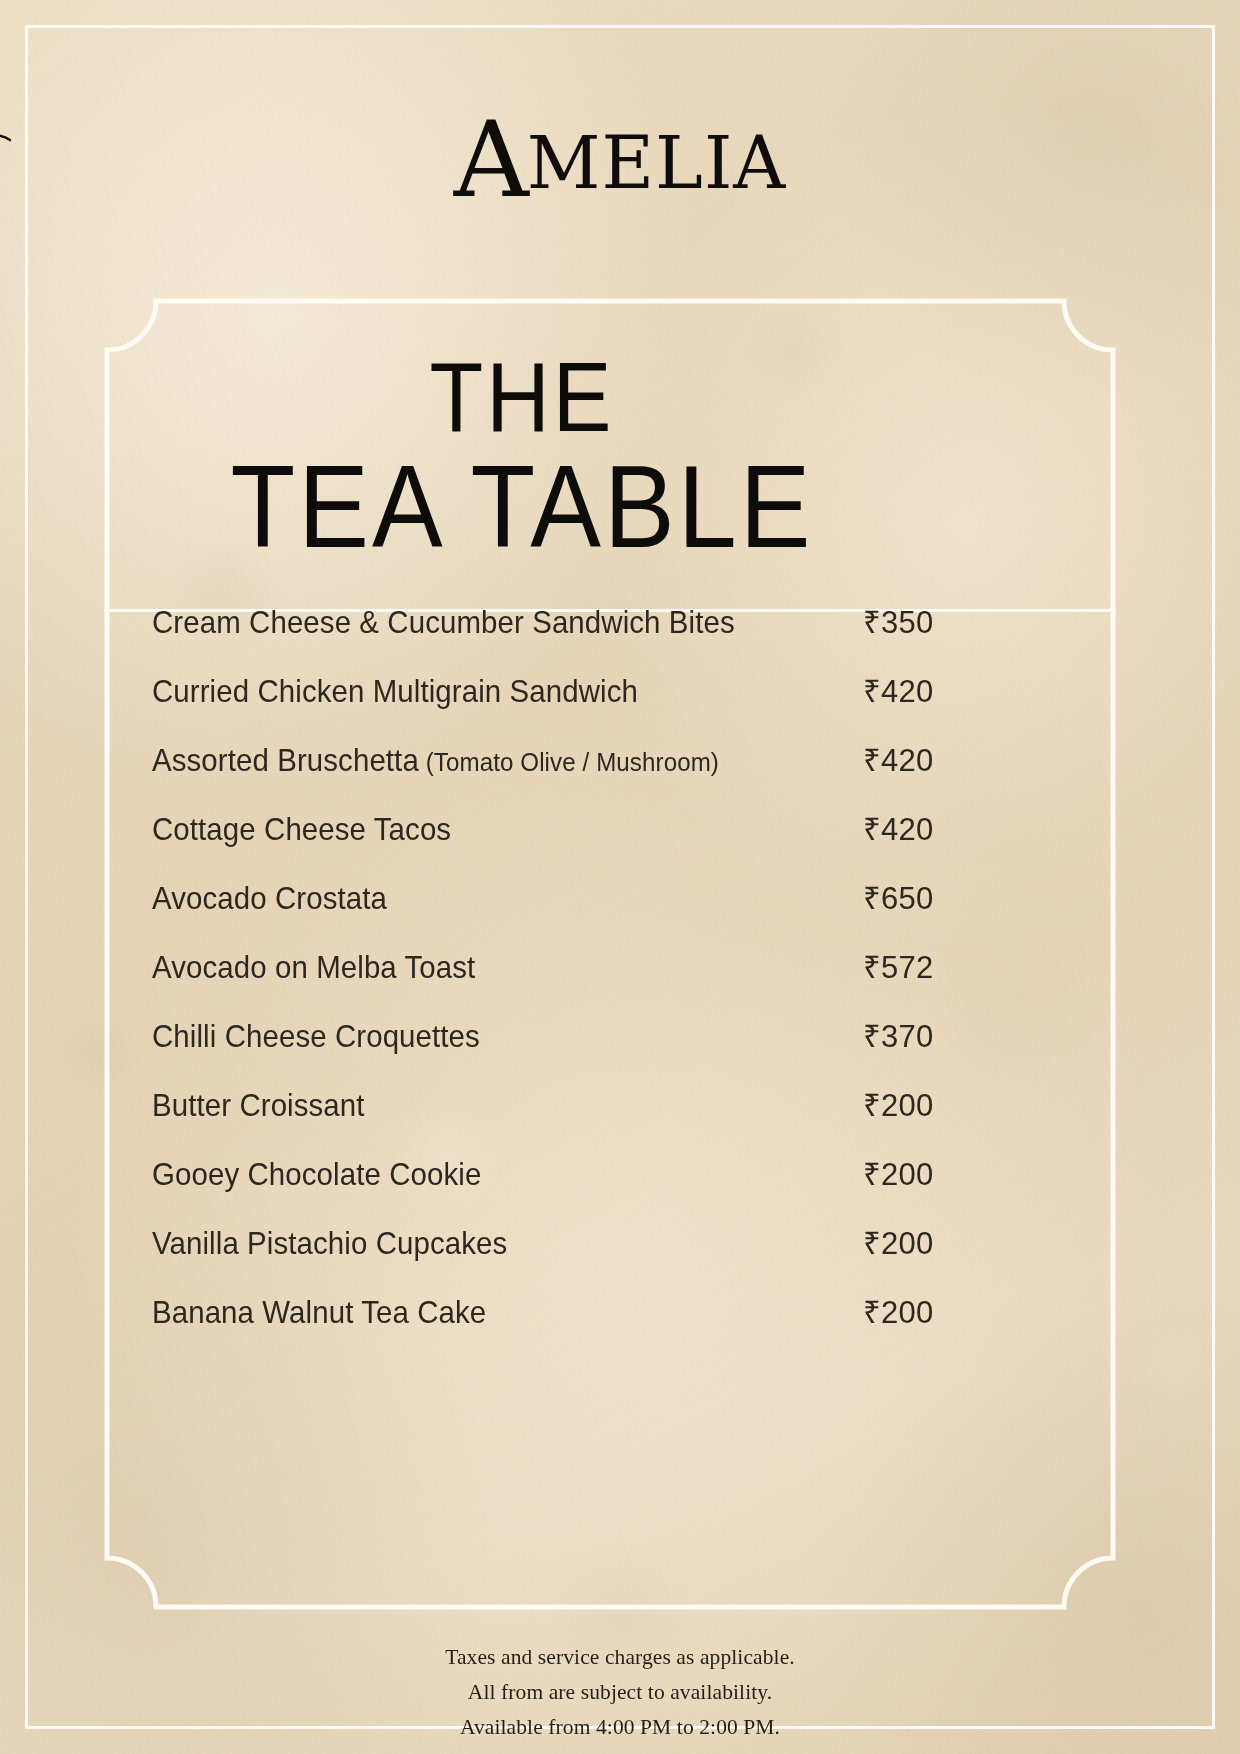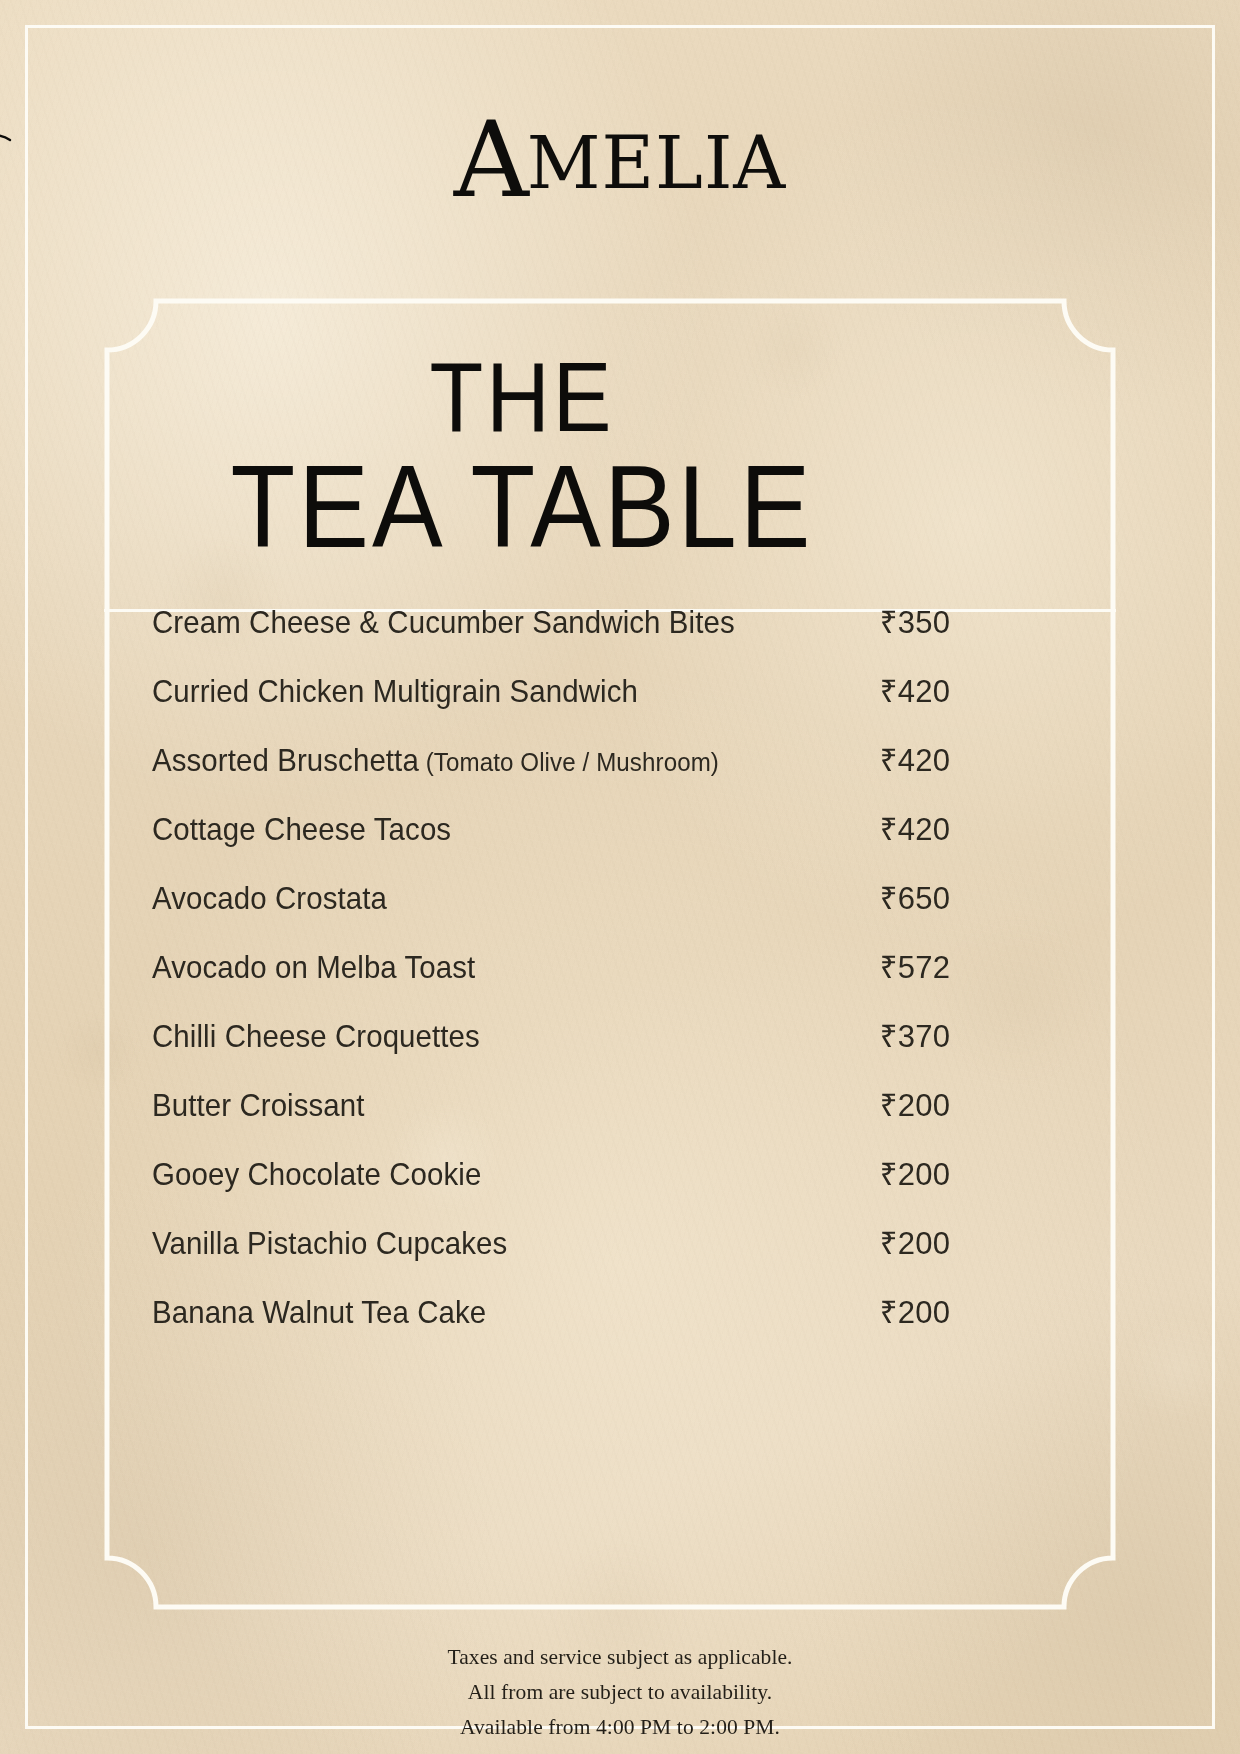--- a/index.html
+++ b/index.html
@@ -180,21 +180,21 @@
   .item-note {
     font-size:25px;
     letter-spacing:0.1px;
   }
   .item-price {
     font-family:"Liberation Sans", sans-serif;
     font-size:31px;
     letter-spacing:0.3px;
     color:#2c2820;
     white-space:nowrap;
-    text-align:center;
+    text-align:left;
     min-width:104px;
   }
 
   
   #footer {
     position:absolute;
     left:0; right:0;
     top:1640px;
     text-align:center;
     font-family:"Liberation Serif", serif;
@@ -283,18 +283,18 @@
         <div class="item-name">Vanilla Pistachio Cupcakes</div>
         <div class="item-price">₹200</div>
       </div>
       <div class="item-row">
         <div class="item-name">Banana Walnut Tea Cake</div>
         <div class="item-price">₹200</div>
       </div>
     </div>
 
   <div id="footer">
-    <div>Taxes and service subject as applicable.</div>
+    <div>Taxes and service charges as applicable.</div>
     <div>All from are subject to availability.</div>
     <div>Available from 4:00 PM to 2:00 PM.</div>
   </div>
 
 </div>
 
 </body></html>

